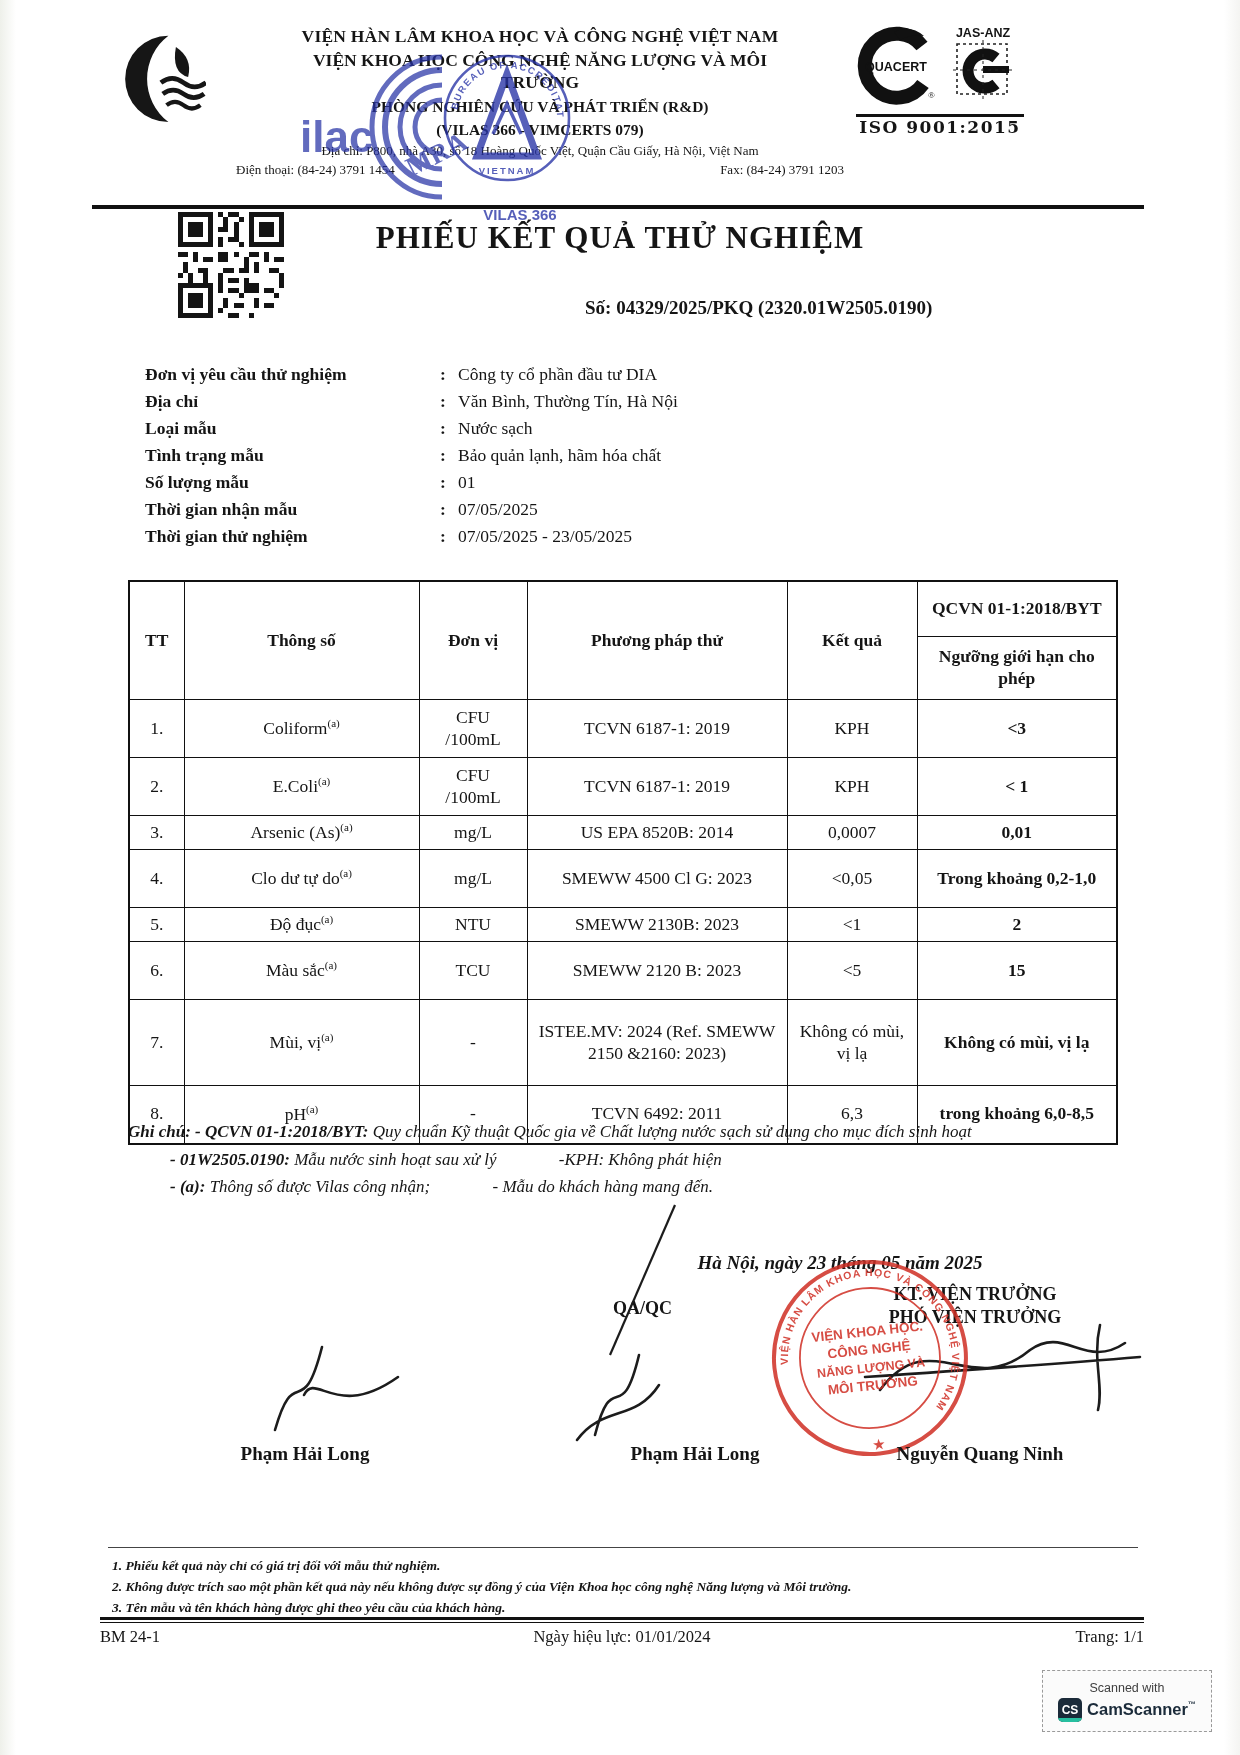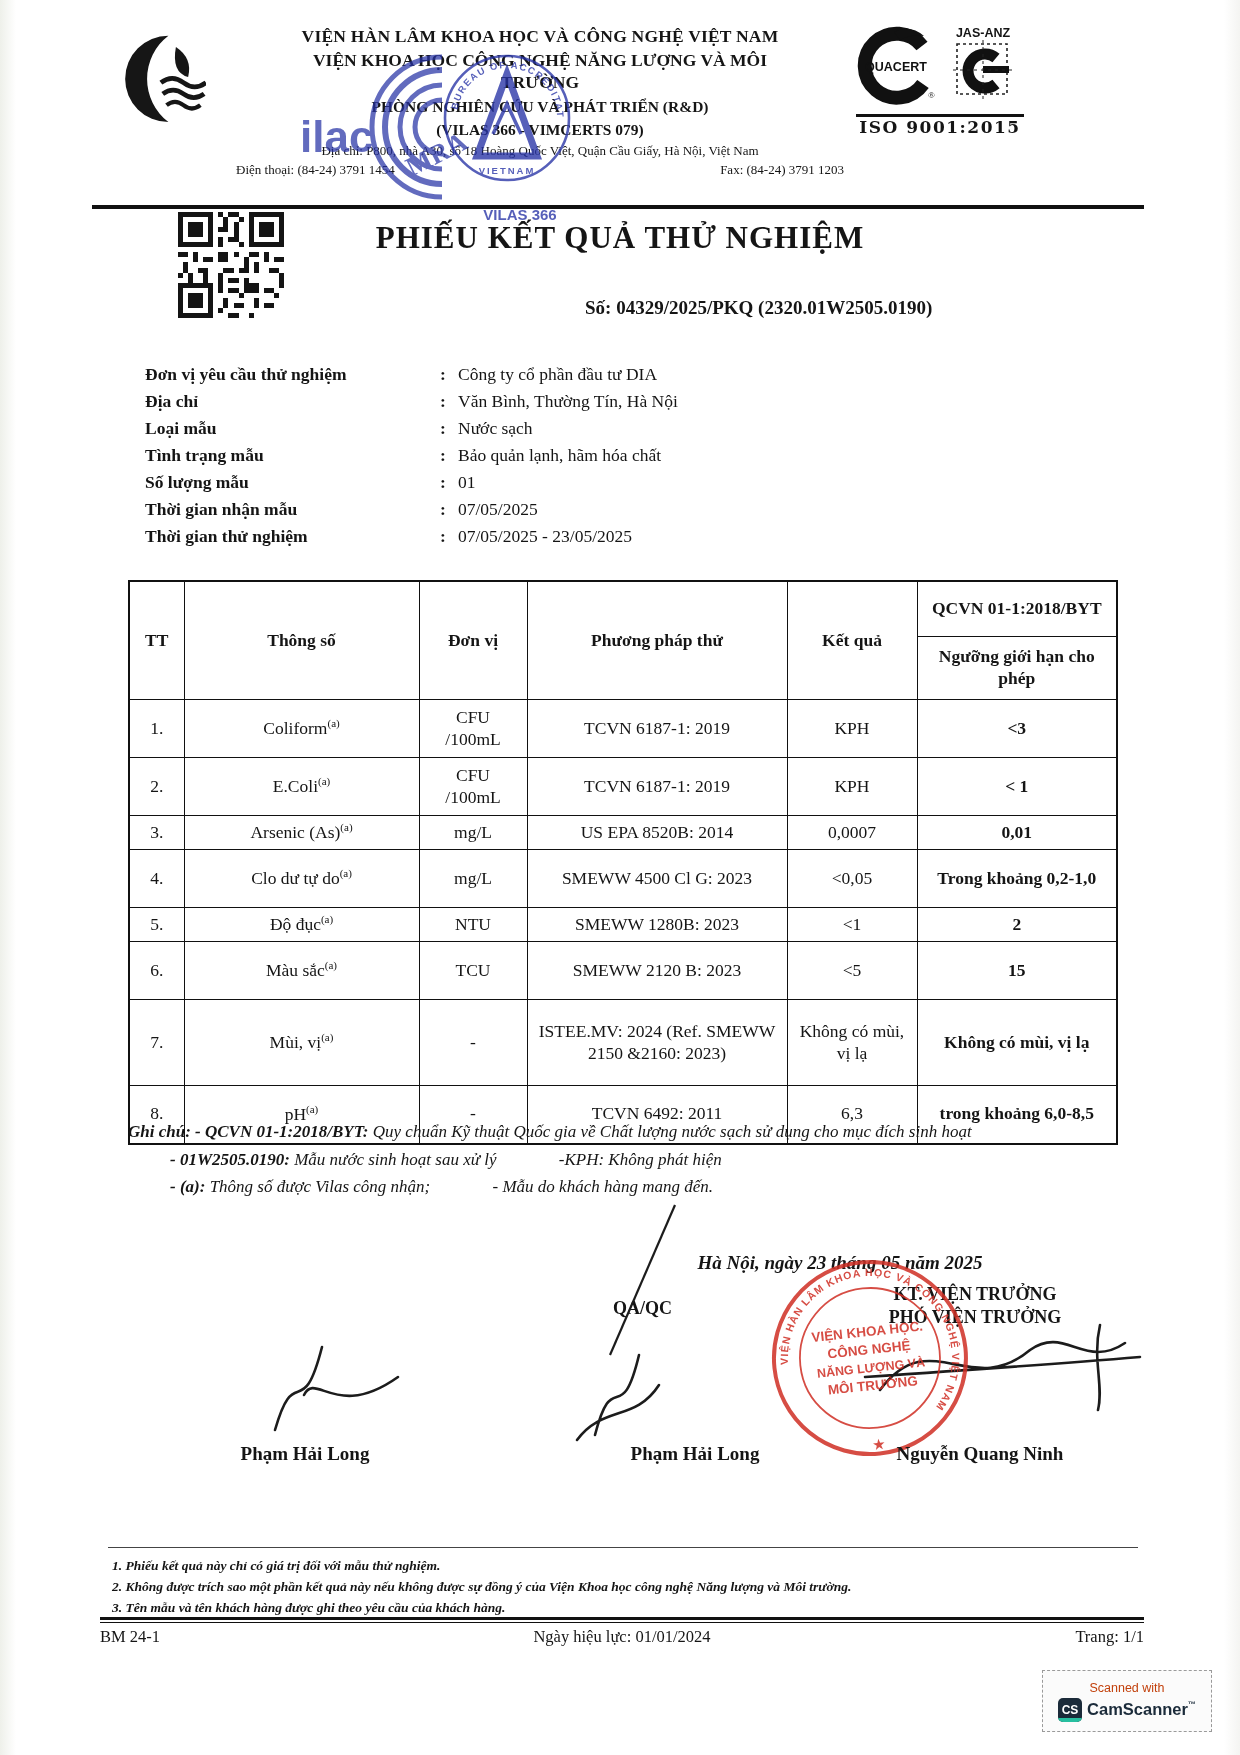--- a/index.html
+++ b/index.html
@@ -75,21 +75,21 @@
   .dline1{left:100px;top:1617px;width:1044px;height:2.5px;background:#111;}
   .dline2{left:100px;top:1621.5px;width:1044px;height:1.2px;background:#111;}
   .footrow{left:100px;top:1627px;width:1044px;display:flex;justify-content:space-between;font-size:16.5px;}
   .footrow .mid{position:absolute;left:0;width:100%;text-align:center;}
   .footrow span{position:relative;}
 
   
   .cs-badge{left:1042px;top:1670px;width:168px;height:60px;border:1.5px dashed #9a9a9a;background:#fbfbfb;
             display:flex;flex-direction:column;align-items:center;justify-content:center;gap:3px;
             font-family:"Liberation Sans",sans-serif;}
-  .cs-line1{font-size:12.5px;color:#c2410c;}
+  .cs-line1{font-size:12.5px;color:#404040;}
   .cs-row{display:flex;align-items:center;gap:5px;}
   .cs-icon{width:24px;height:24px;border-radius:5px;background:#1b2b3a;color:#fff;font-size:12px;font-weight:bold;
            display:flex;align-items:center;justify-content:center;position:relative;overflow:hidden;}
   .cs-icon::after{content:"";position:absolute;left:0;right:0;bottom:0;height:4px;background:#27bfa0;}
   .cs-brand{font-size:16.5px;font-weight:bold;color:#1b2b3a;}
   .cs-tm{font-size:8px;color:#1b2b3a;vertical-align:top;}
 </style>
 </head>
 <body>
 
@@ -319,21 +319,21 @@
       <td class="param"><span>Clo dư tự do</span><sup>(a)</sup></td>
       <td class="unit">mg/L</td>
       <td>SMEWW 4500 Cl G: 2023</td>
       <td>&lt;0,05</td>
       <td class="limit">Trong khoảng 0,2-1,0</td>
     </tr>
     <tr style="height:34px">
       <td>5.</td>
       <td class="param"><span>Độ đục</span><sup>(a)</sup></td>
       <td class="unit">NTU</td>
-      <td>SMEWW 1280B: 2023</td>
+      <td>SMEWW 2130B: 2023</td>
       <td>&lt;1</td>
       <td class="limit">2</td>
     </tr>
     <tr style="height:58px">
       <td>6.</td>
       <td class="param"><span>Màu sắc</span><sup>(a)</sup></td>
       <td class="unit">TCU</td>
       <td>SMEWW 2120 B: 2023</td>
       <td>&lt;5</td>
       <td class="limit">15</td>

